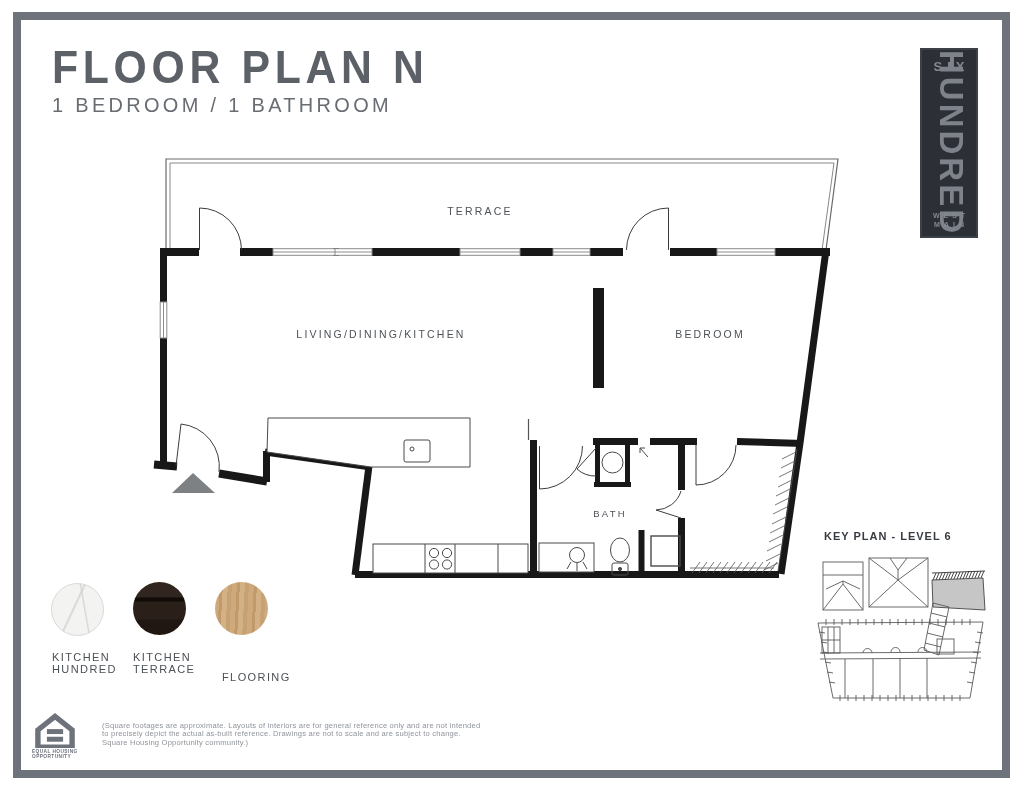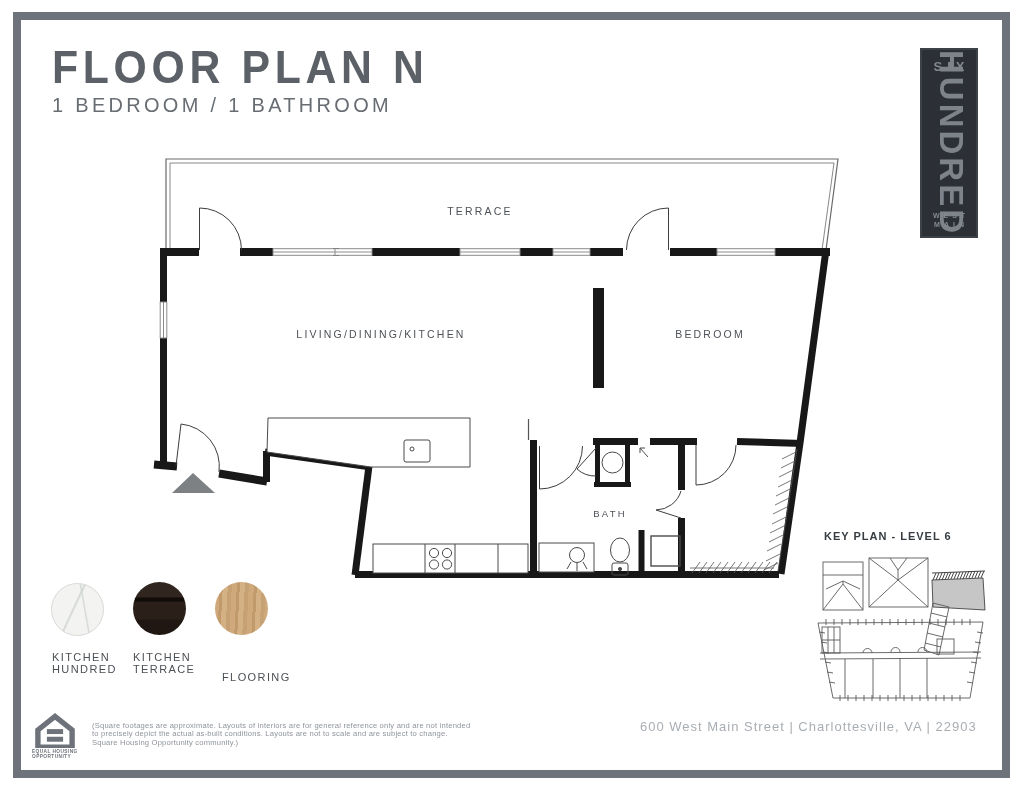--- a/index.html
+++ b/index.html
@@ -40,21 +40,21 @@
       linear-gradient(180deg,#31261f 0 28%,#120c09 30% 36%,#2a1f19 38% 70%,#201712 72% 100%);}
   .swatch-flooring{left:215px;top:582px;background:
       repeating-linear-gradient(93deg,#cfa97b 0 5px,#c09a6b 5px 8px,#d4b184 8px 13px,#c6a173 13px 17px);}
   .swatch-label{position:absolute;font-size:11px;font-weight:400;letter-spacing:1.4px;
       color:#4b5055;line-height:12px;white-space:nowrap;}
   .sl-1{left:52px;top:651px;} .sl-2{left:133px;top:651px;} .sl-3{left:222px;top:651px;margin-top:20px;}
   
   .eho{position:absolute;left:33px;top:712px;width:44px;height:36px;}
   .eho-text{position:absolute;left:32px;top:749px;font-size:4.8px;font-weight:700;
       letter-spacing:.4px;color:#6e737b;line-height:5.4px;white-space:nowrap;}
-  .disclaimer{position:absolute;left:92px;top:722px;font-size:7.6px;color:#8f949a;
+  .disclaimer{position:absolute;left:102px;top:722px;font-size:7.6px;color:#8f949a;
       line-height:8.4px;letter-spacing:.2px;white-space:nowrap;}
   .address{position:absolute;left:640px;top:719px;}
   .address-line1{font-size:13px;color:#a9aeb3;letter-spacing:1px;white-space:nowrap;}
   .address-line2{font-size:14.5px;font-weight:700;color:#54585e;letter-spacing:.6px;
       margin-top:2px;white-space:nowrap;}
 </style>
 </head>
 <body>
 
 <div id="page">
@@ -232,21 +232,20 @@
     <rect x="15" y="19" width="18" height="5.5" fill="#6e737b"></rect>
     <rect x="15" y="27.5" width="18" height="5.5" fill="#6e737b"></rect>
   </svg>
   <div class="eho-text">
     <div>EQUAL HOUSING</div>
     <div>OPPORTUNITY</div>
   </div>
 
   <div class="disclaimer">
     <div>(Square footages are approximate. Layouts of interiors are for general reference only and are not intended</div>
-    <div>to precisely depict the actual as-built conditions. Layouts are not to scale and are subject to change.</div>
+    <div>to precisely depict the actual as-built reference. Drawings are not to scale and are subject to change.</div>
     <div>Square Housing Opportunity community.)</div>
   </div>
 
   <div class="address">
-    <div class="address-line1">600 West Main Street | Charlottesville, VA | 22903</div>
   </div>
 
 </div>
 
 </body></html>

